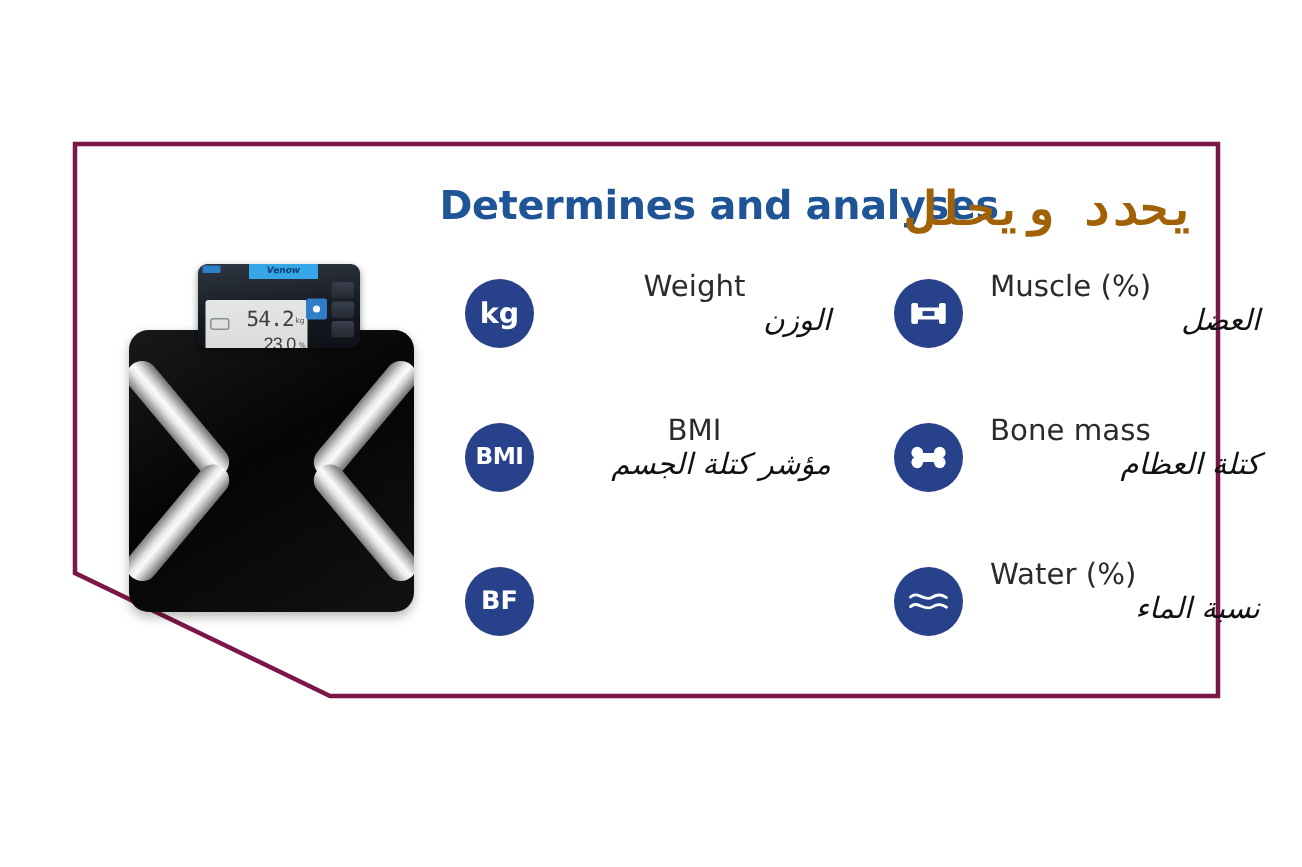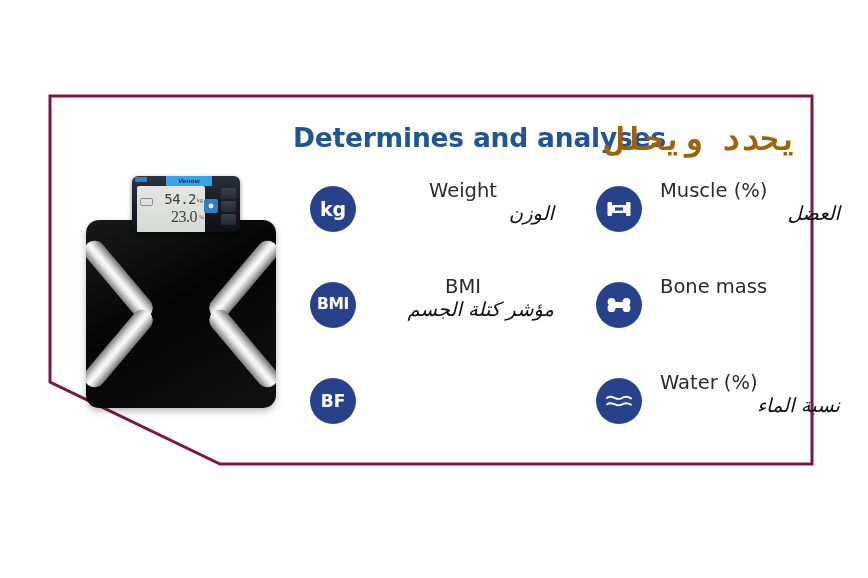--- a/index.html
+++ b/index.html
@@ -185,21 +185,21 @@
     left: 3px;
     top: 1px;
     width: 12px;
     height: 5px;
     background: #2e7fc4;
     border-radius: 1px;
   }
   #lcd {
     position: absolute;
     left: 5px;
-    top: 10px;
+    top: 24px;
     width: 68px;
     height: 58px;
     background: linear-gradient(180deg,#e3e6e3 0%,#d2d6d2 100%);
     border-radius: 2px;
   }
   #lcd-main {
     position: absolute;
     right: 9px;
     top: 5px;
     font-family: "DejaVu Sans Mono", "Liberation Mono", monospace;
@@ -211,22 +211,22 @@
     position: absolute;
     right: 2px;
     top: 11px;
     font-size: 5px;
     color: #4a4e4a;
   }
   #lcd-sub {
     position: absolute;
     right: 8px;
     top: 22px;
-    font-family: Liberation Serif, serif;
-    font-size: 16px;
+    font-family: Liberation Sans, sans-serif;
+    font-size: 12px;
     color: #3b3f3b;
     letter-spacing: -0.5px;
   }
   #lcd-sub-unit {
     position: absolute;
     right: 1px;
     top: 28px;
     font-size: 5px;
     color: #4a4e4a;
   }
@@ -332,20 +332,21 @@
             <circle cx="7.5" cy="11.8" r="3.9"></circle>
             <circle cx="7.5" cy="18.2" r="3.9"></circle>
             <circle cx="22.5" cy="11.8" r="3.9"></circle>
             <circle cx="22.5" cy="18.2" r="3.9"></circle>
             <rect x="7" y="12" width="16" height="6" rx="1"></rect>
           </g>
         </svg>
       </div>
       <div class="labels">
         <div class="label-en">Bone mass</div>
+        <div class="label-ar">كتلة العظام</div>
       </div>
     </div>
 
     <div class="metric">
       <div class="badge">
         <svg width="32" height="32" viewBox="0 0 32 32" aria-hidden="true">
           <path d="M4 13 C 9 8.5, 13 16.5, 18.5 13.2 C 22.5 10.8, 25 11.5, 28 13.4" fill="none" stroke="#ffffff" stroke-width="1.9" stroke-linecap="round"></path>
           <path d="M4 19.4 C 9 14.9, 13 22.9, 18.5 19.6 C 22.5 17.2, 25 17.9, 28 19.8" fill="none" stroke="#ffffff" stroke-width="1.9" stroke-linecap="round"></path>
         </svg>
       </div>

